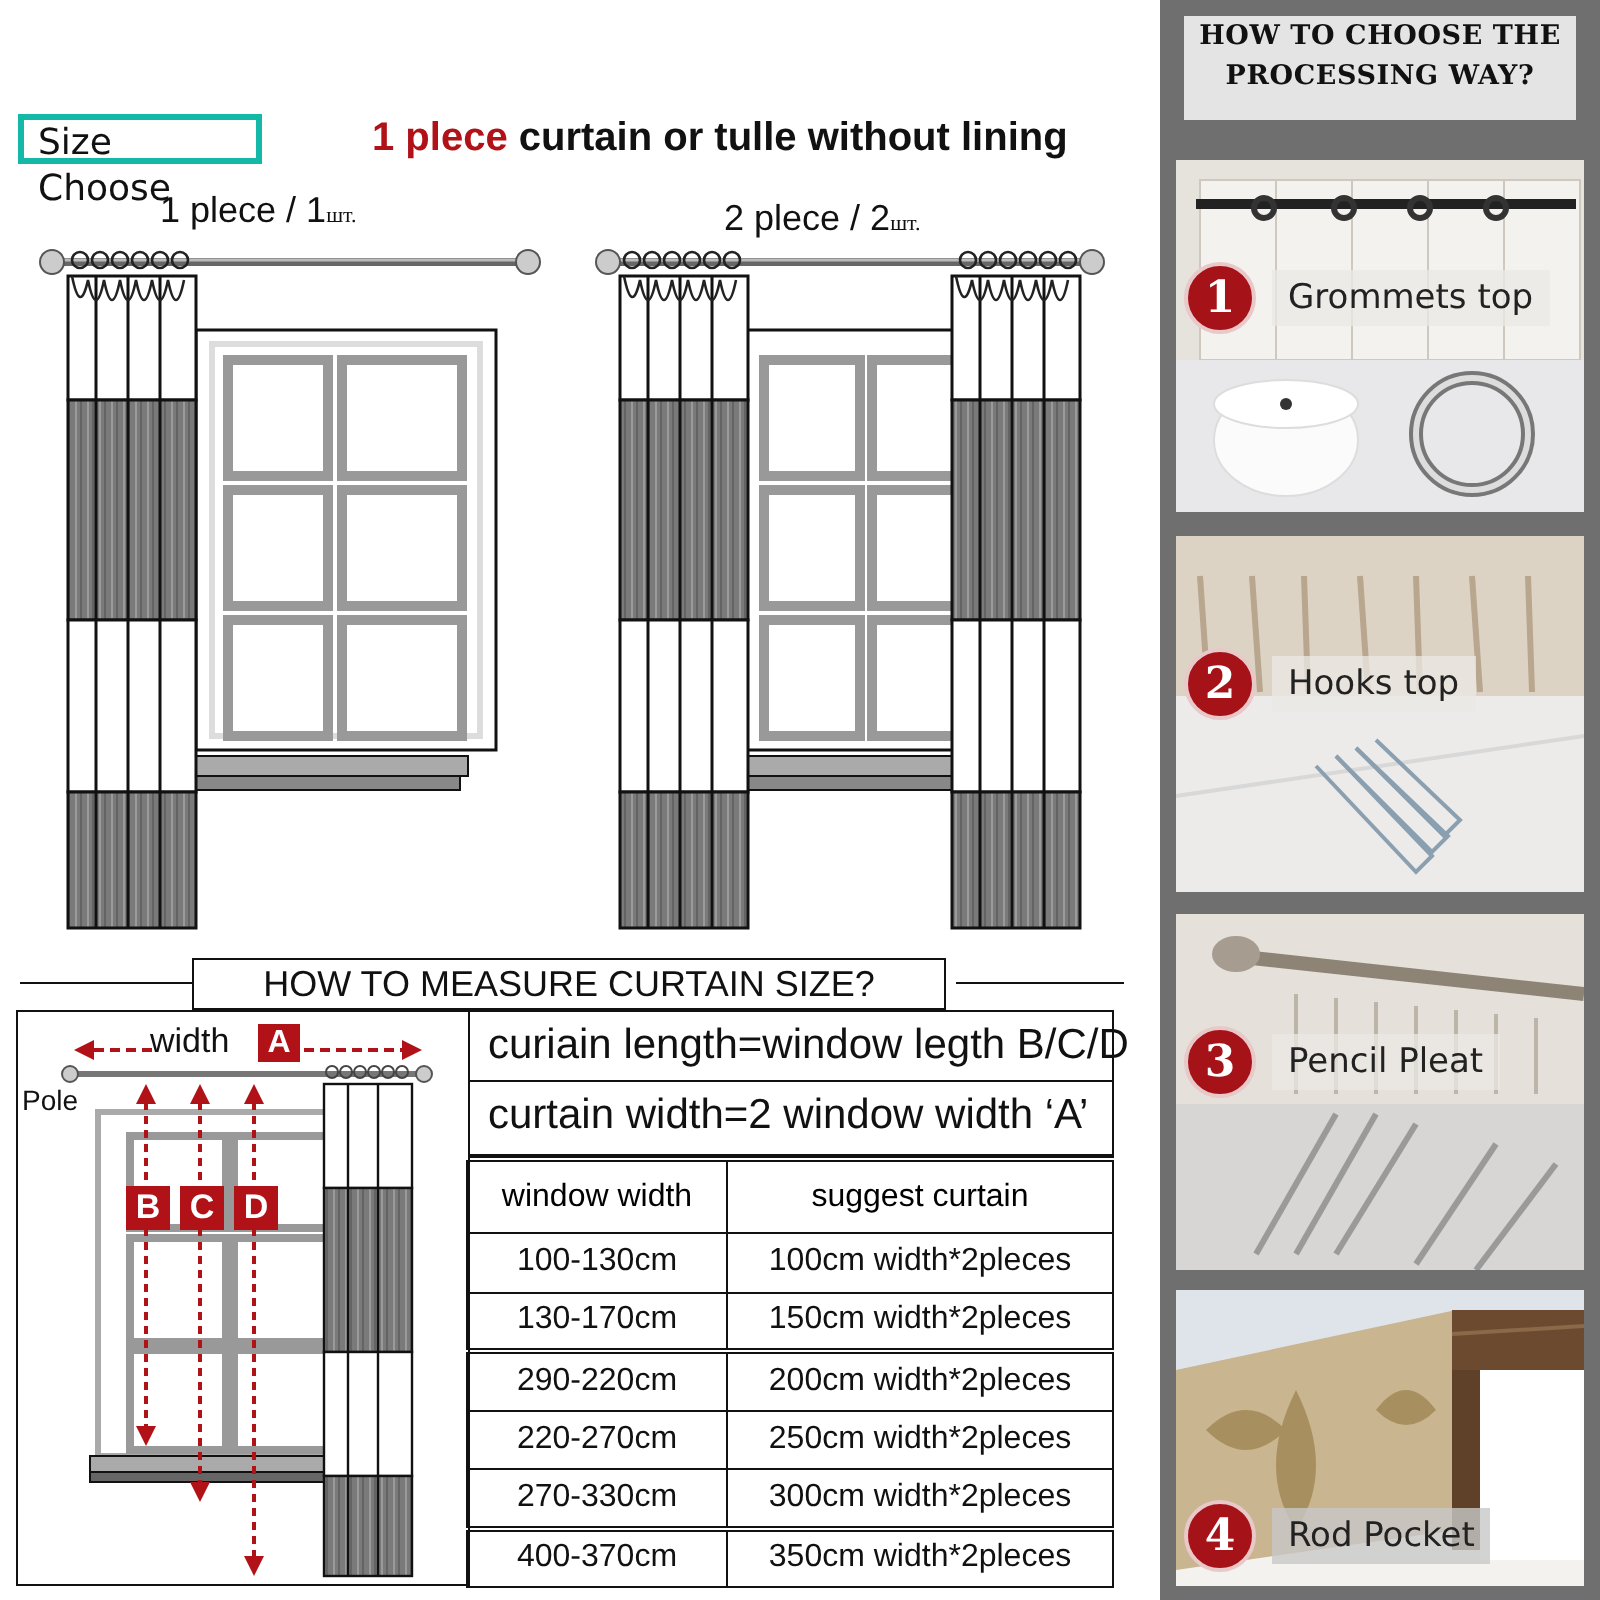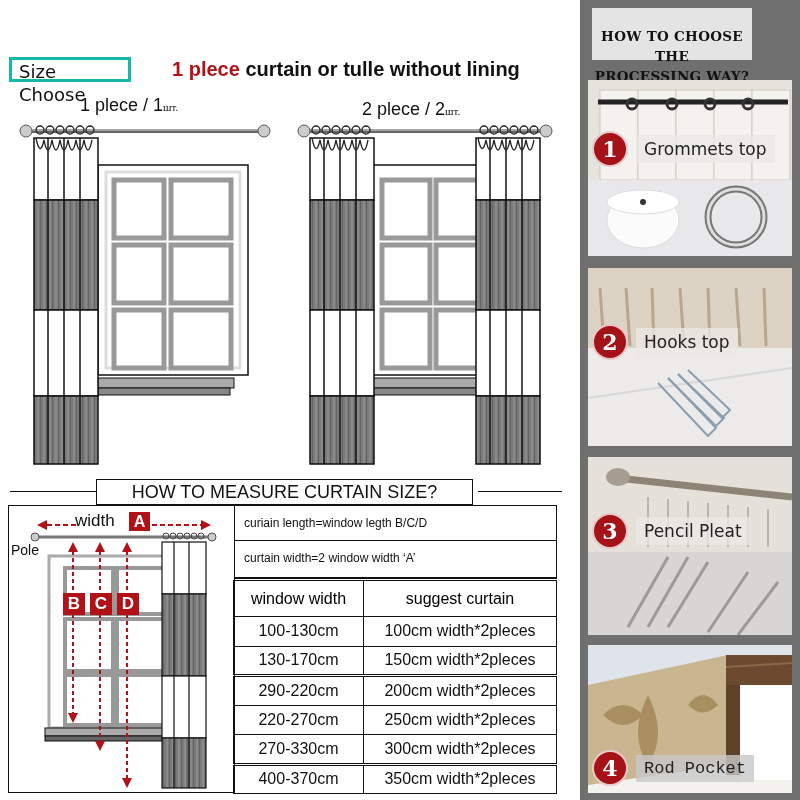--- a/index.html
+++ b/index.html
@@ -6,21 +6,21 @@
   html, body { width: 800px; height: 800px; overflow: hidden; background: #ffffff; }
   body { position: relative; font-family: "Liberation Sans", sans-serif; color: #111; }
 
   
   .size-choose-box {
     position: absolute; left: 9px; top: 57px; width: 122px; height: 25px;
     border: 3px solid #14b8a6; font-family: "DejaVu Sans", sans-serif;
     font-size: 18px; line-height: 23px; padding-left: 7px; color: #111;
   }
   .headline {
-    position: absolute; left: 172px; top: 57px; font-size: 20px; font-weight: bold;
+    position: absolute; left: 186px; top: 57px; font-size: 20px; font-weight: bold;
     line-height: 25px; white-space: nowrap; color: #111;
   }
   .headline .red { color: #b01217; }
   .caption {
     position: absolute; top: 94px; font-size: 18px; line-height: 22px; white-space: nowrap;
   }
   .caption small { font-size: 11px; font-family: Liberation Serif, serif; }
   .cap1 { left: 80px; }
   .cap2 { left: 362px; top: 98px; }
 
@@ -33,21 +33,21 @@
     position: absolute; left: 96px; top: 479px; width: 377px; height: 26px;
     border: 1px solid #111; background: #fff; font-size: 18px; line-height: 24px;
     text-align: center; white-space: nowrap;
   }
   .measure-box {
     position: absolute; left: 8px; top: 505px; width: 227px; height: 288px;
     border: 1px solid #111; background: #fff;
   }
   .formula {
     position: absolute; left: 235px; width: 322px; height: 36px;
-    border: 1px solid #111; border-left: none; font-size: 12px; line-height: 34px;
+    border: 1px solid #111; border-left: none; font-size: 21px; line-height: 34px;
     padding-left: 9px; white-space: nowrap;
   }
   .f1 { top: 505px; }
   .f2 { top: 541px; height: 38px; border-top: none; border-bottom: 2px solid #111; }
 
   .size-table {
     position: absolute; left: 233px; top: 580px; width: 324px;
     border-collapse: collapse; font-size: 16px;
   }
   .size-table th, .size-table td {
@@ -56,24 +56,24 @@
   }
   .size-table th { color: #000000; font-weight: normal; font-size: 16px; height: 36px; }
   .size-table td.c1 { width: 130px; }
   .size-table tr.dbl td { border-top: 3px double #111; }
 
   
   .panel {
     position: absolute; left: 580px; top: 0; width: 220px; height: 800px; background: #6f6f6f;
   }
   .panel-title {
-    position: absolute; left: 12px; top: 8px; width: 160px; height: 52px;
+    position: absolute; left: 12px; top: 8px; width: 196px; height: 52px;
     background: #e4e4e4; font-family: "DejaVu Serif", serif; font-weight: bold;
     font-size: 13.5px; line-height: 20px; text-align: center; color: #111;
-    padding-top: 18px; letter-spacing: 0.3px;
+    padding-top: 0; letter-spacing: 0.3px;
   }
   .card {
     position: absolute; left: 8px; width: 204px; overflow: hidden; background: #d9d4cc;
   }
   .card svg { position: absolute; left: 0; top: 0; }
   .badge-row {
     position: absolute; left: 4px; height: 38px; display: flex; align-items: center;
   }
   .num-badge {
     width: 36px; height: 36px; border-radius: 50%; background: #a51218;
@@ -404,16 +404,16 @@
         <path d="M15 70 q20 -20 40 0 q-20 20 -40 0z"></path>
         <path d="M100 60 q15 -20 30 0 q-15 15 -30 0z"></path>
       </g>
       <rect x="138" y="10" width="66" height="30" fill="#6b4a30"></rect>
       <line x1="138" y1="22" x2="204" y2="18" stroke="#8a6848" stroke-width="2"></line>
       <rect x="138" y="40" width="14" height="90" fill="#5e4128"></rect>
       <rect x="152" y="40" width="52" height="95" fill="#ffffff"></rect>
     </svg>
     <div class="badge-row" style="top:104px;">
       <div class="num-badge">4</div>
-      <div class="badge-label" style="background:rgba(200,200,200,0.8);font-family:Liberation Mono, monospace;">Rod Pocket</div>
+      <div class="badge-label" style="background:rgba(200,200,200,0.8);">Rod Pocket</div>
     </div>
   </div>
 </div>
 
 </body></html>

